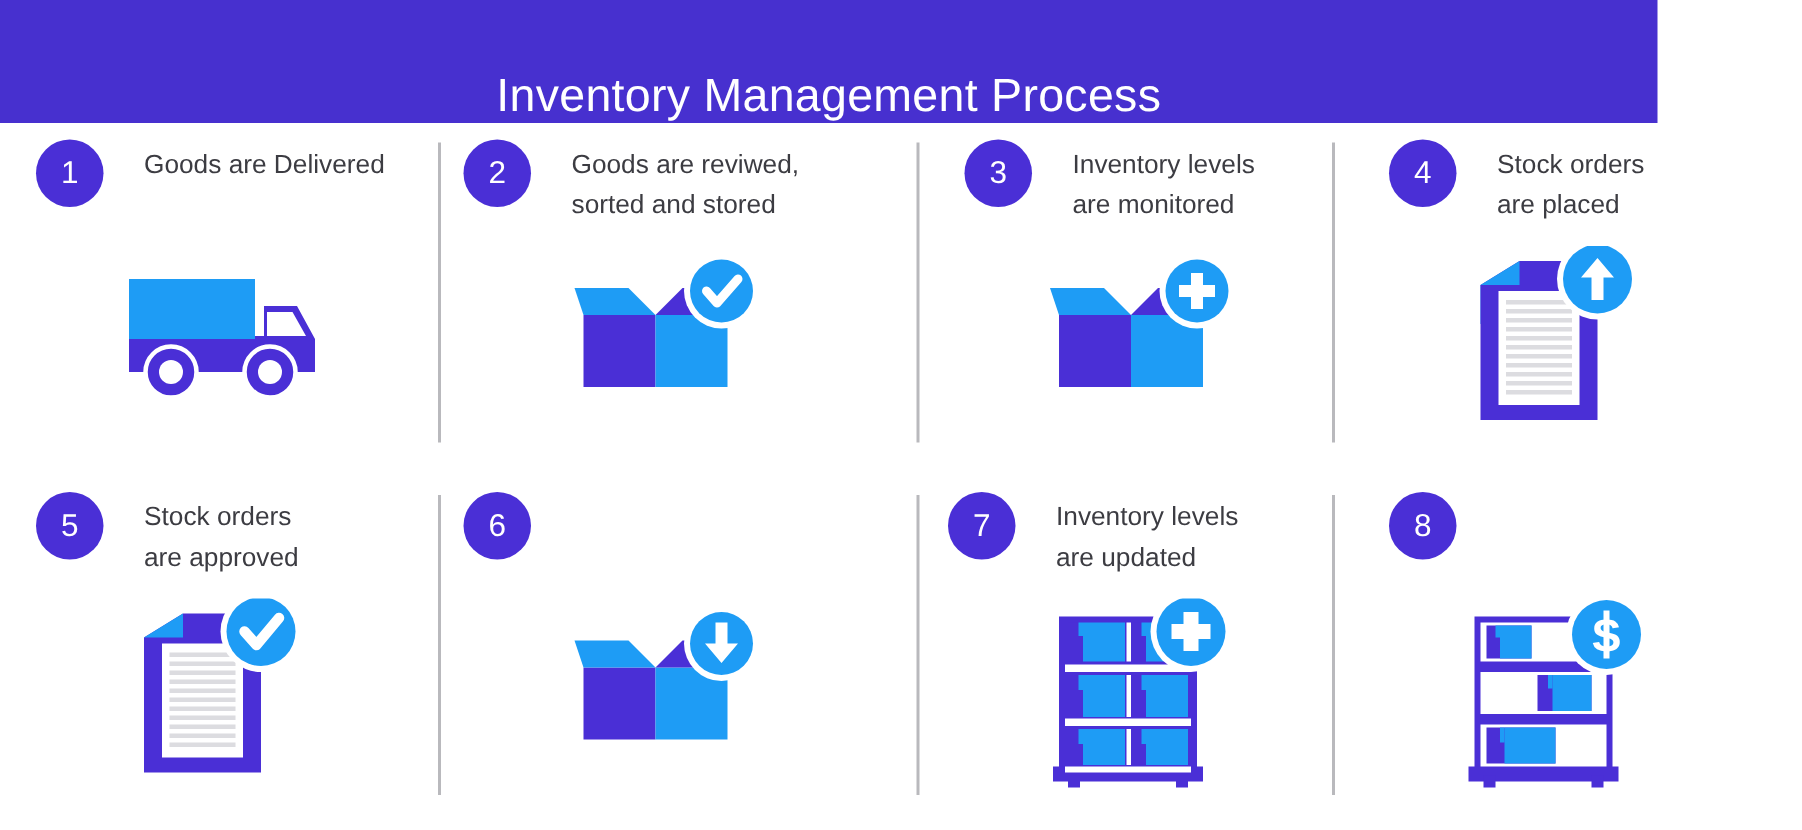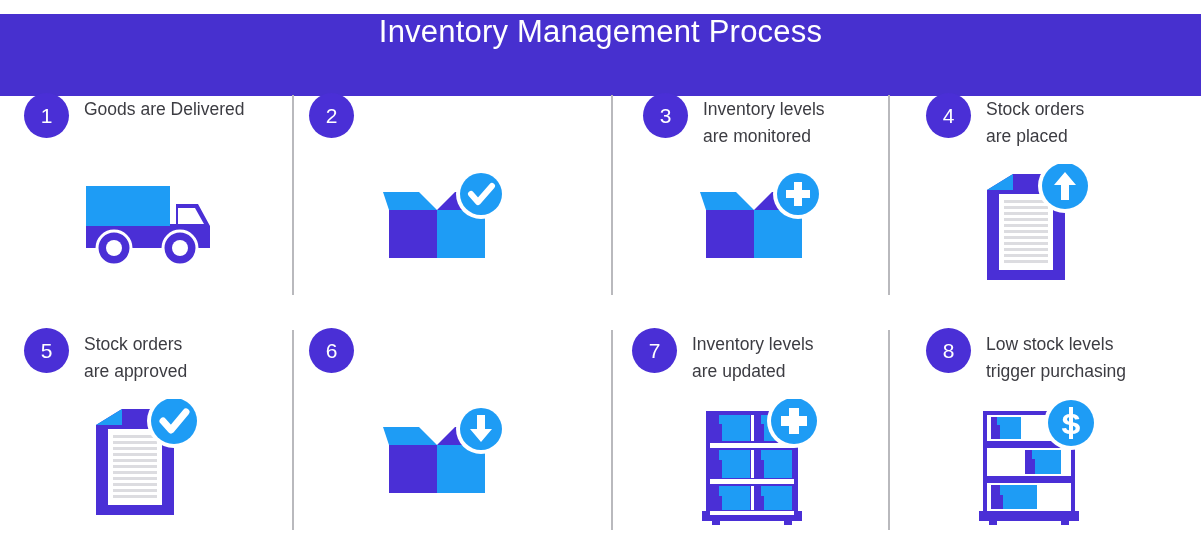--- a/index.html
+++ b/index.html
@@ -16,26 +16,26 @@
     width: 1201px;
     height: 553px;
     background: #ffffff;
     overflow: hidden;
   }
 
   
   .header {
     position: absolute;
     left: 0;
-    top: 14px;
-    width: 1201px;
+    top: 0;
+    width: 1105px;
     height: 82px;
     background: #4730cf;
     display: flex;
-    align-items: flex-start;
+    align-items: flex-end;
     justify-content: center;
   }
   .header-title {
     color: #ffffff;
     font-size: 31px;
     font-weight: 500;
     letter-spacing: 0.2px;
     font-family: "Liberation Sans", sans-serif;
   }
 
@@ -92,21 +92,21 @@
     background: #4a2fd6;
     color: #ffffff;
     font-size: 21px;
     font-weight: 400;
     display: flex;
     align-items: center;
     justify-content: center;
     flex: 0 0 auto;
   }
   .step-label {
-    margin-left: 15px;
+    margin-left: 27px;
     color: #3c3c42;
     font-size: 17.5px;
     line-height: 27px;
     font-weight: 400;
     white-space: pre-line;
     padding-top: 3px;
   }
 
   
   .art {
@@ -155,20 +155,22 @@
             <circle cx="102" cy="84" r="17" fill="#4a2fd6"></circle>
             <circle cx="102" cy="84" r="17" fill="none" stroke="#ffffff" stroke-width="3"></circle>
             <circle cx="102" cy="84" r="8" fill="#ffffff"></circle>
           </svg>
         </div>
       </div>
 
       <div class="cell cell-1">
         <div class="step-head" style="left:12px;">
           <div class="badge-num">2</div>
+          <div class="step-label">Goods are reviwed,
+sorted and stored</div>
         </div>
         <div class="art">
           <svg width="140" height="110" viewBox="0 0 140 110">
 
             <rect x="14" y="46" width="48" height="48" fill="#4a2fd6"></rect>
             <rect x="62" y="46" width="48" height="48" fill="#1e9cf5"></rect>
 
             <path d="M62 46 L44 28 L8 28 L14 46 Z" fill="#1e9cf5"></path>
             <path d="M62 46 L80 28 L116 28 L110 46 Z" fill="#4a2fd6"></path>
 
@@ -348,22 +350,20 @@
               <rect x="97" y="9" width="10" height="26" fill="#ffffff"></rect>
               <rect x="89" y="17" width="26" height="10" fill="#ffffff"></rect>
             </g>
           </svg>
         </div>
       </div>
 
       <div class="cell cell-3">
         <div class="step-head" style="left:35px;">
           <div class="badge-num">8</div>
-          <div class="step-label">Low stock levels
-trigger purchasing</div>
         </div>
         <div class="art">
           <svg width="140" height="135" viewBox="0 0 140 135">
 
             <rect x="14" y="12" width="92" height="108" fill="#4a2fd6"></rect>
             <rect x="10" y="112" width="100" height="10" fill="#4a2fd6"></rect>
             <rect x="20" y="118" width="8" height="8" fill="#4a2fd6"></rect>
             <rect x="92" y="118" width="8" height="8" fill="#4a2fd6"></rect>
 
             <rect x="18" y="16" width="84" height="26" fill="#ffffff"></rect>

